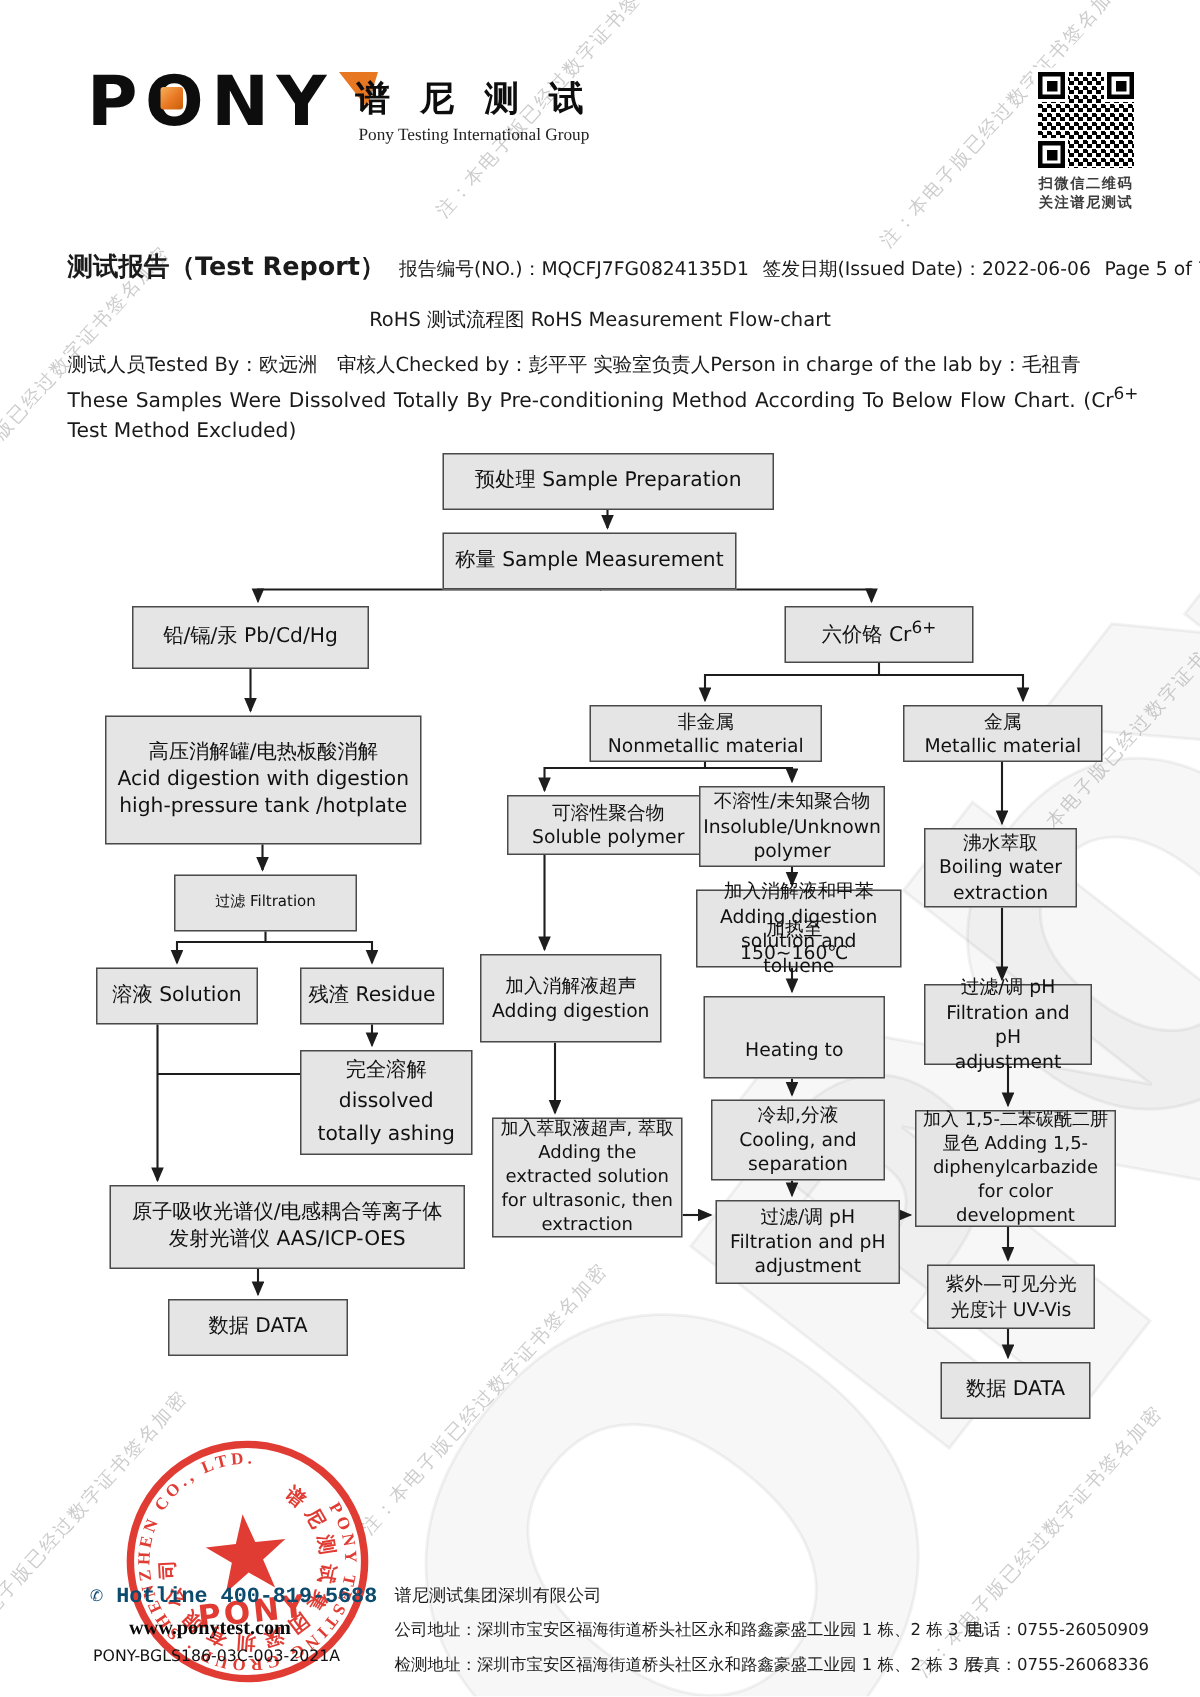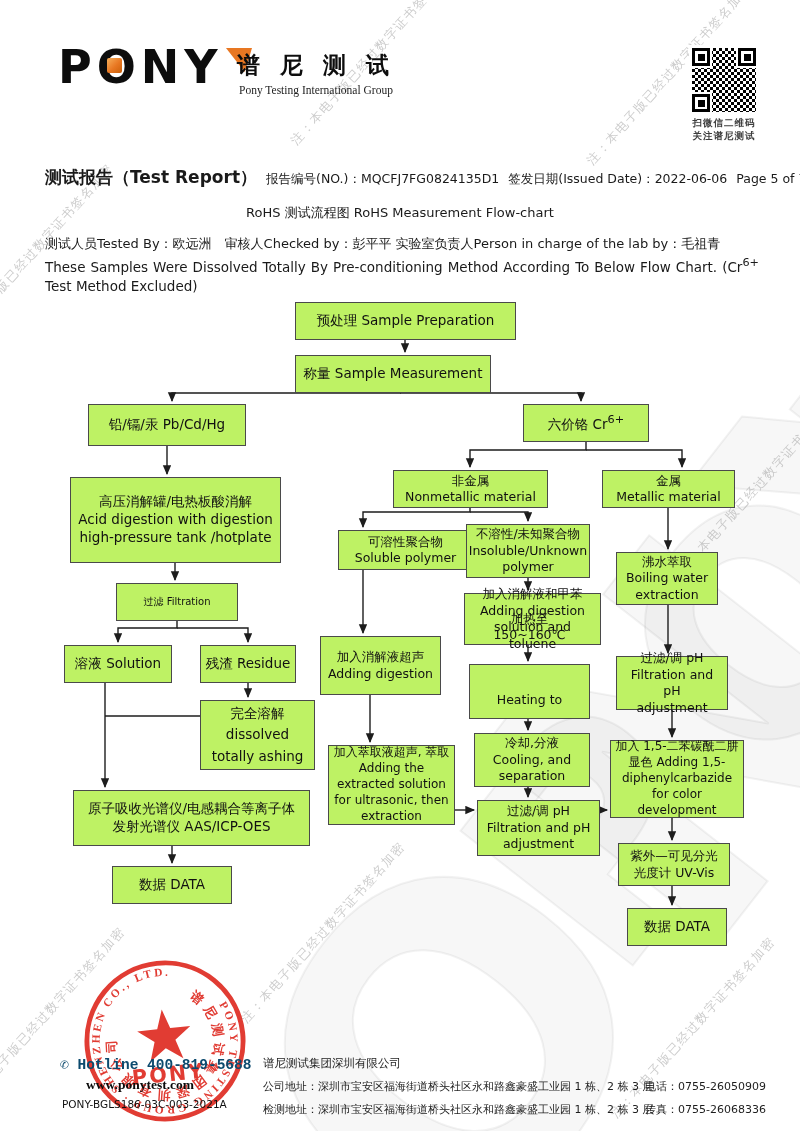--- a/index.html
+++ b/index.html
@@ -40,21 +40,21 @@
         align-items:baseline; gap:9px; white-space:nowrap; }
   .rtitle { font-size:17px; font-weight:700; }
   .rmeta  { font-size:12.5px; }
   .subtitle { position:absolute; left:0; top:204px; width:800px; text-align:center; font-size:13px; }
   .intro { position:absolute; left:45px; top:234px; width:714px; font-size:13px; line-height:19px; }
   .intro .en { font-size:13.5px; text-align:justify; line-height:19px; }
 
   
   .edge-layer { position:absolute; left:0; top:0; width:800px; height:1131px; z-index:1; pointer-events:none; }
   .edge { fill:none; stroke:#1d1d1d; stroke-width:1.4; }
-  .flow-node { position:absolute; z-index:2; background:#bef264; border:1.3px solid #4a4a4a;
+  .flow-node { position:absolute; z-index:2; background:#e5e5e5; border:1.3px solid #4a4a4a;
         display:flex; flex-direction:column; justify-content:center; align-items:center;
         text-align:center; font-size:12.5px; line-height:1.32; color:#111; padding:18px 4px; }
 
   
   .stamp { position:absolute; left:82px; top:958px; width:166px; height:166px; z-index:3;
         opacity:.88; transform:rotate(-6deg); }
   .hotline { position:absolute; left:60px; top:1056px; font-size:14.5px; font-weight:700; z-index:4;
         font-family:Liberation Mono, monospace; color:#0c4a6e; }
   .website { position:absolute; left:86px; top:1077px; font-size:13.5px; font-weight:700; z-index:4;
         font-family:"Liberation Serif","DejaVu Serif",serif; color:#0a0a0a; }

